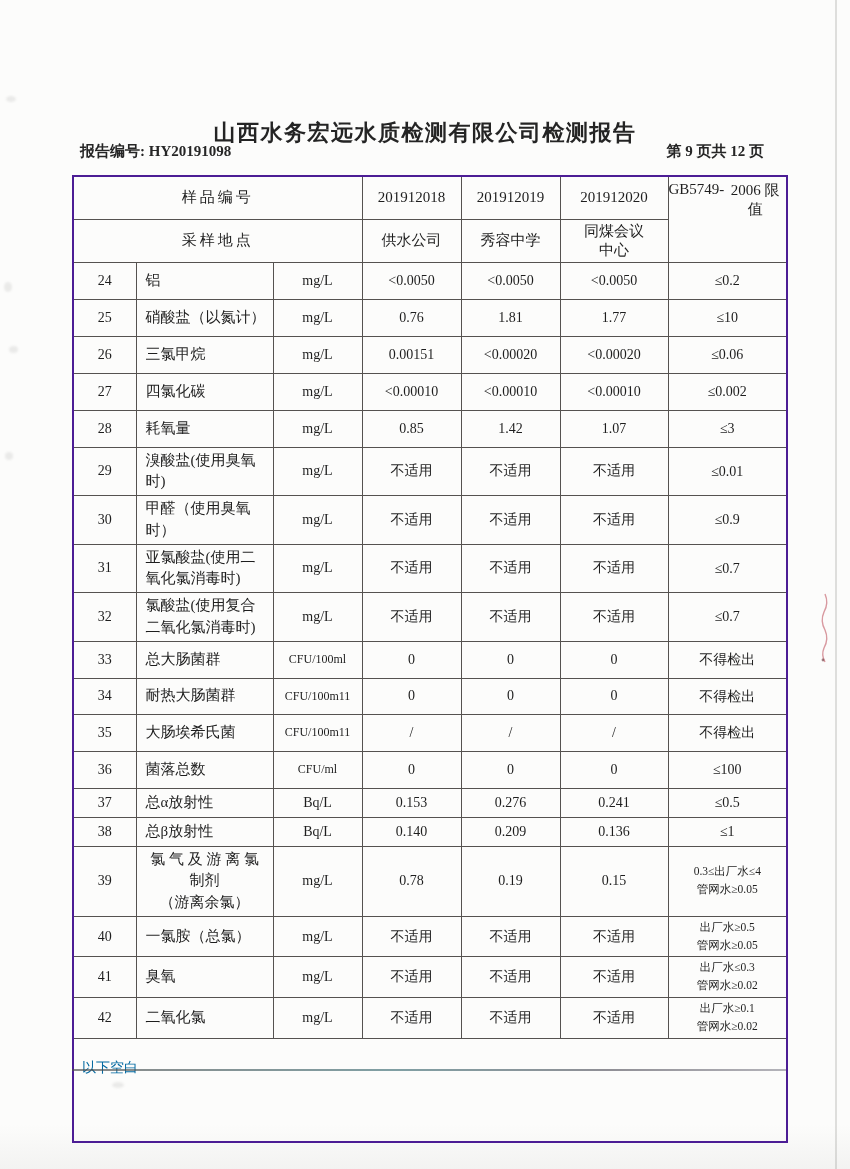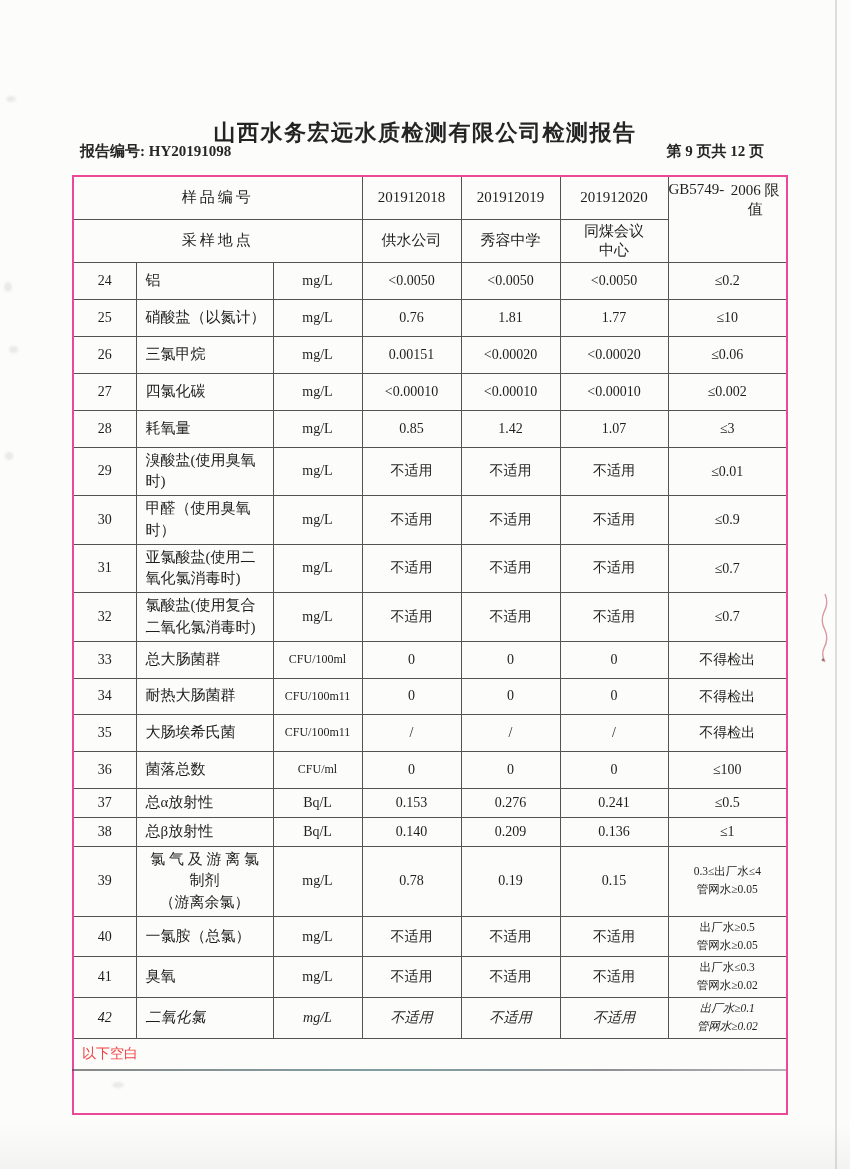--- a/index.html
+++ b/index.html
@@ -36,21 +36,21 @@
   .meta-row {
     position: absolute; top: 142px; left: 80px; width: 684px;
     display: flex; justify-content: space-between;
     font-size: 15px; font-weight: 600; color: #262626; gap: 16px;
   }
 
   
   table.report {
     position: absolute; left: 72px; top: 175px;
     width: 714px; border-collapse: collapse; table-layout: fixed;
-    border: 2px solid #ec4899;
+    border: 2px solid #4c1d95;
   }
   .report th, .report td {
     border: 1px solid #555250;
     text-align: center; vertical-align: middle;
     padding: 2px 4px;
     font-weight: normal;
     font-size: 15px;
     color: #1e1e1e;
     overflow: hidden;
   }
@@ -65,21 +65,21 @@
   td.col-no { font-size: 14px; }
   td.col-param { text-align: left; padding-left: 9px; line-height: 1.45; }
   td.col-param.centered { text-align: center; padding-left: 4px; }
   td.col-unit { font-size: 14px; }
   td.col-unit.unit-small { font-size: 12px; }
   td.col-val { font-size: 14px; }
   td.col-limit { font-size: 14px; line-height: 1.5; }
   td.col-limit.limit-multiline { font-size: 11.5px; line-height: 1.55; }
   td.footer-note {
     text-align: left; vertical-align: top;
-    padding: 6px 8px; height: 62px; font-size: 14px; color: #ef4444;
+    padding: 20px 8px; height: 62px; font-size: 14px; color: #0369a1;
   }
   .bottom-fringe {
     position: absolute; left: 72px; top: 1069px; width: 714px; height: 2px;
     background: linear-gradient(90deg, #4a4a4a 0%, #3d6d74 45%, #55545e 75%, #8d8c96 100%);
     opacity: .65;
   }
 </style>
 </head>
 <body>
 
@@ -293,21 +293,21 @@
       <tr style="height: 38px;">
         <td class="col-no">41</td>
         <td class="col-param">臭氧</td>
         <td class="col-unit">mg/L</td>
         <td class="col-val">不适用</td>
         <td class="col-val">不适用</td>
         <td class="col-val">不适用</td>
         <td class="col-limit limit-multiline">出厂水≤0.3
 管网水≥0.02</td>
       </tr>
-      <tr style="height: 38px; font-style: italic;">
+      <tr style="height: 38px;">
         <td class="col-no">42</td>
         <td class="col-param">二氧化氯</td>
         <td class="col-unit">mg/L</td>
         <td class="col-val">不适用</td>
         <td class="col-val">不适用</td>
         <td class="col-val">不适用</td>
         <td class="col-limit limit-multiline">出厂水≥0.1
 管网水≥0.02</td>
       </tr>
     </tbody>

